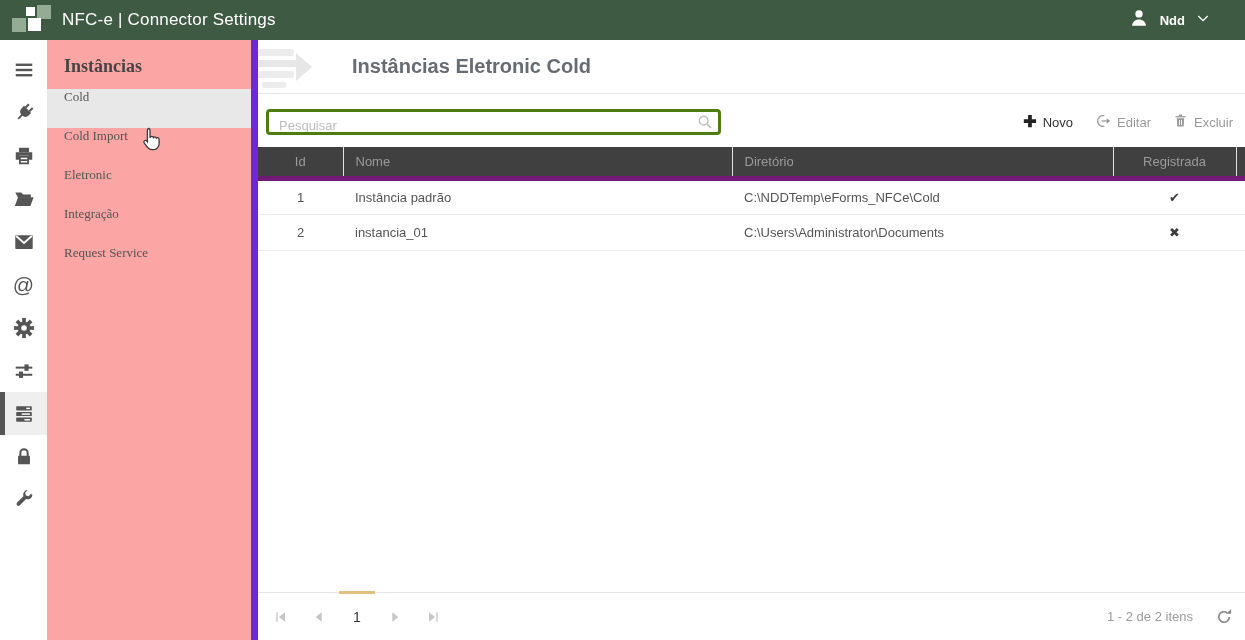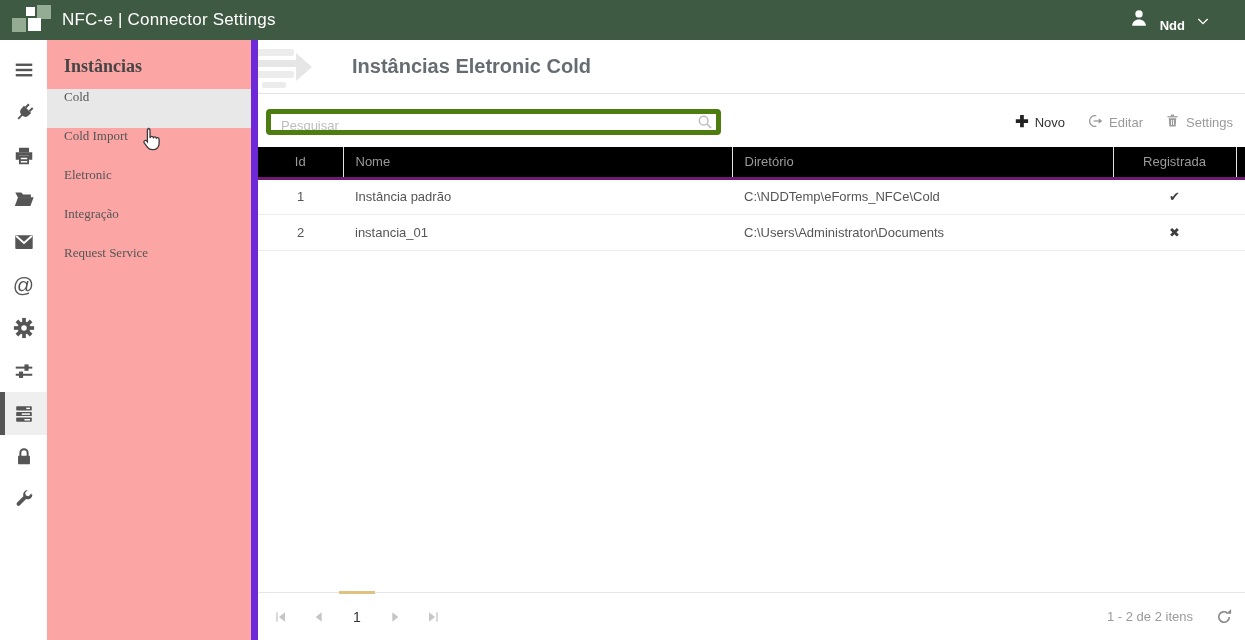--- a/index.html
+++ b/index.html
@@ -7,21 +7,21 @@
 
   
   .topbar { height:40px; background:#3f5a43; display:flex; align-items:center; color:#fff; }
   .logo { position:relative; width:34px; height:30px; margin-left:10px; flex:0 0 auto; }
   .logo .sq { position:absolute; }
   .logo .sq1 { left:16px; top:2px;  width:9px;  height:9px;  background:#fff; }
   .logo .sq2 { left:27px; top:0px;  width:14px; height:14px; background:#94ab94; }
   .logo .sq3 { left:2px;  top:13px; width:14px; height:14px; background:#94ab94; }
   .logo .sq4 { left:18px; top:13px; width:13px; height:13px; background:#fff; }
   .topbar-title { margin-left:18px; font-size:17px; font-weight:400; letter-spacing:.2px; }
-  .topbar-right { margin-left:auto; margin-right:34px; display:flex; align-items:flex-end; gap:10px; cursor:pointer; }
+  .topbar-right { margin-left:auto; margin-right:34px; display:flex; align-items:center; gap:10px; cursor:pointer; }
   .topbar-right .uname { font-size:13px; font-weight:bold; }
 
   
   .shell { display:flex; height:600px; }
 
   
   .rail { width:47px; background:#fff; display:flex; flex-direction:column; padding-top:8px; flex:0 0 auto; }
   .rail-item { height:43px; display:flex; align-items:center; justify-content:center; cursor:pointer; position:relative; }
   .rail-item.selected { background:#efefef; }
   .rail-item.selected::before { content:""; position:absolute; left:0; top:0; bottom:0; width:5px; background:#555; }
@@ -43,33 +43,33 @@
   .wm-b1 { left:0; top:4px;  width:40px; height:7px; }
   .wm-b2 { left:0; top:15px; width:46px; height:7px; background:#e6e6e6; }
   .wm-b3 { left:0; top:26px; width:40px; height:7px; }
   .wm-b4 { left:8px; top:37px; width:24px; height:6px; }
   .wm-arrow { position:absolute; left:42px; top:8px; width:0; height:0; border-top:14px solid transparent; border-bottom:14px solid transparent; border-left:16px solid #e6e6e6; }
   .page-title { font-size:20px; font-weight:600; color:#666c72; margin-left:10px; }
 
   
   .toolbar { display:flex; align-items:center; padding:15px 8px 12px 8px; flex:0 0 auto; }
   .searchbox { position:relative; width:455px; }
-  .searchbox input { width:100%; height:26px; border:5px solid #4d7c0f; border-radius:4px; padding:7px 30px 0 10px; font-size:13px; color:#555; font-family:"Liberation Sans", sans-serif; outline:none; }
+  .searchbox input { width:100%; height:26px; border:3px solid #4d7c0f; border-radius:4px; padding:7px 30px 0 10px; font-size:13px; color:#555; font-family:"Liberation Sans", sans-serif; outline:none; }
   .searchbox input::placeholder { color:#bdbdbd; }
   .searchbox svg { position:absolute; right:8px; top:5px; }
   .actions { margin-left:auto; display:flex; align-items:center; gap:22px; padding-right:4px; }
   .act-btn { display:flex; align-items:center; gap:6px; font-size:13px; cursor:pointer; background:none; border:none; font-family:"Liberation Sans", sans-serif; }
   .act-btn.primary { color:#333; }
   .act-btn.disabled { color:#9a9a9a; cursor:default; }
   .plus-glyph { font-size:16px; font-weight:bold; line-height:1; color:#222; }
 
   
   .grid { width:100%; border-collapse:collapse; table-layout:fixed; flex:0 0 auto; }
   .grid col.c-id { width:85px; } .grid col.c-nome { width:389px; } .grid col.c-dir { width:381px; } .grid col.c-reg { width:123px; } .grid col.c-fill { width:auto; }
-  .grid th { height:31px; background:#000000; font-size:13px; font-weight:400; color:#9a9a9a; border-bottom:3px solid #701a75; border-right:1px solid #e3e3e3; text-align:left; padding:0 12px; cursor:pointer; }
+  .grid th { height:31px; background:#404040; font-size:13px; font-weight:400; color:#9a9a9a; border-bottom:5px solid #701a75; border-right:1px solid #e3e3e3; text-align:left; padding:0 12px; cursor:pointer; }
   .grid th:last-child { border-right:none; }
   .grid th.center { text-align:center; }
   .grid td { height:36px; font-size:13px; color:#555; border-bottom:1px solid #ededed; padding:0 12px; white-space:nowrap; overflow:hidden; }
   .grid td.center { text-align:center; }
   .grid td.mark { font-size:13px; color:#3d3d3d; }
   .grid tr { cursor:pointer; background:#fff; }
 
   .fill-space { flex:1; }
 
   
@@ -277,21 +277,21 @@
                 <polygon points="17.5,8 17.5,16 23,12" fill="#9a9a9a"></polygon>
               </svg></span>
           <span>Editar</span>
         </button>
         <button class="act-btn disabled">
           <span><svg width="15" height="15" viewBox="0 0 24 24" fill="#9a9a9a">
                 <rect x="4" y="5" width="16" height="2"></rect>
                 <rect x="9.5" y="2.5" width="5" height="2.5"></rect>
                 <path d="M6 8.5h12L17 21.5H7zM9.8 11v8h1.4v-8zm3 0v8h1.4v-8z" fill-rule="evenodd"></path>
               </svg></span>
-          <span>Settings</span>
+          <span>Excluir</span>
         </button>
       </div>
     </div>
 
     <table class="grid">
       <colgroup>
           <col class="c-id">
           <col class="c-nome">
           <col class="c-dir">
           <col class="c-reg">

